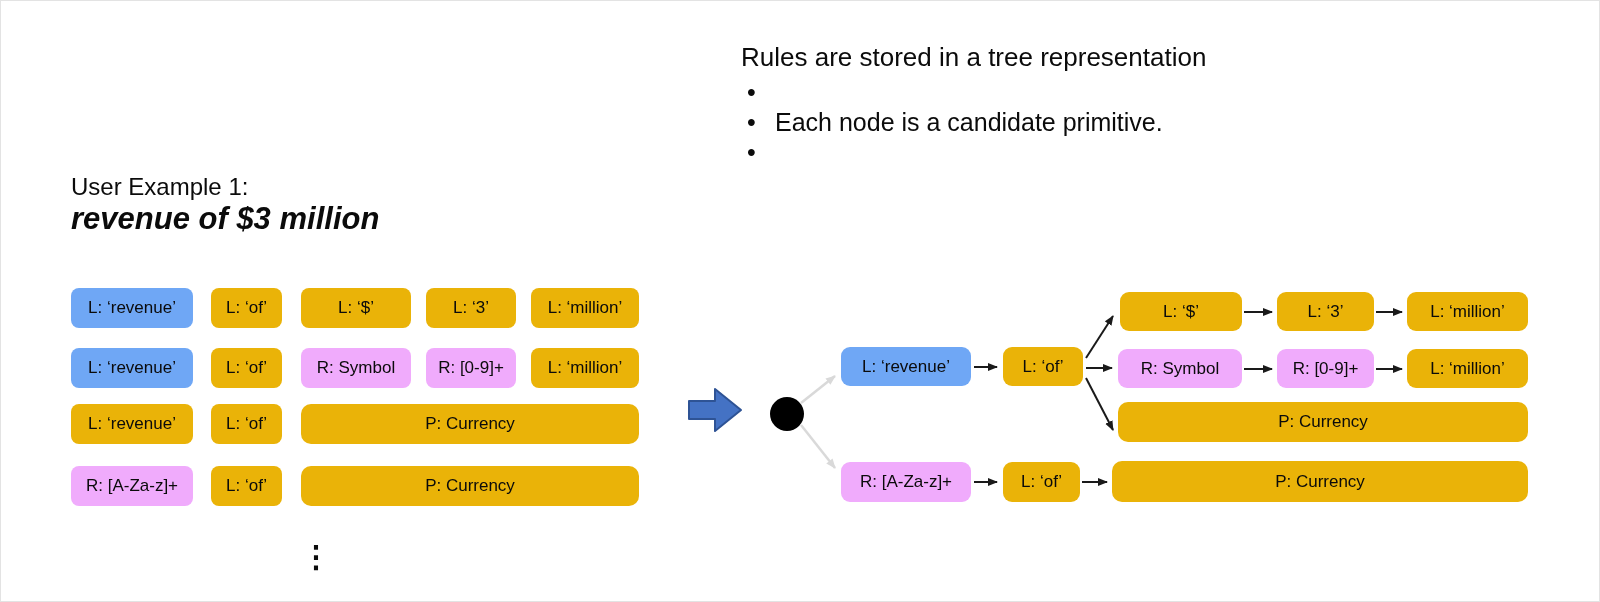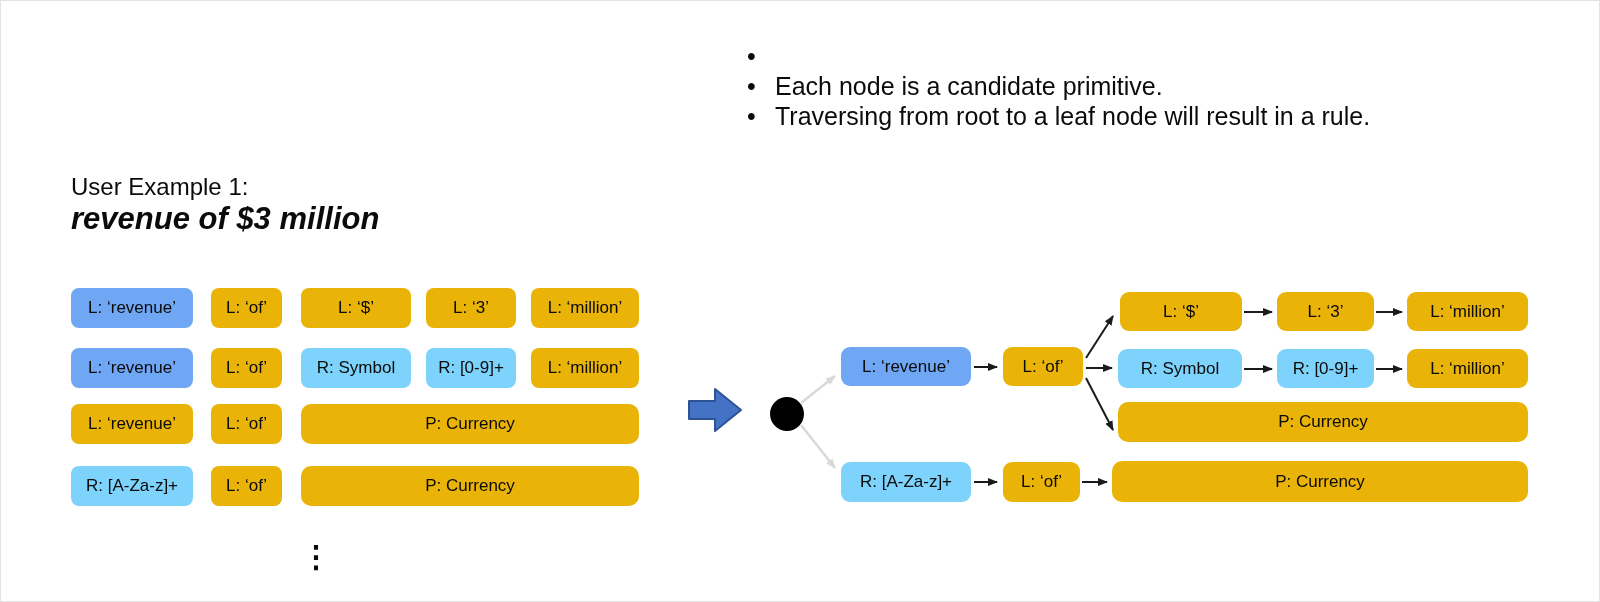--- a/index.html
+++ b/index.html
@@ -19,21 +19,21 @@
   }
   .r0{top:287px}.r1{top:347px}.r2{top:403px}.r3{top:465px}
   .c1{left:70px;width:122px}
   .c2{left:210px;width:71px}
   .c3{left:300px;width:110px}
   .c4{left:425px;width:90px}
   .c5{left:530px;width:108px}
   .cw{left:300px;width:338px;border-radius:10px}
   .bg-light{background:#6FA7F5}
   .bg-blue{background:#eab308}
-  .bg-yellow{background:#7dd3fc}
+  .bg-yellow{background:#f0abfc}
   .bg-orange{background:#eab308}
   .ellipsis{position:absolute;left:300px;top:532px;width:30px;text-align:center;
     font-size:30px;font-weight:700;letter-spacing:0;line-height:1.6;}
   
   .rightText{position:absolute;left:740px;top:40px;width:830px;}
   .heading{font-size:26px;line-height:32px;margin:0 0 4px 0;font-weight:400;}
   .bullet-row{display:flex;font-size:25px;line-height:30px;}
   .bullet-dot{width:34px;padding-left:6px;box-sizing:border-box;}
   
   .tnode{
@@ -76,30 +76,30 @@
     </div>
 
     <div class="ellipsis">⋮</div>
   </div>
 
   <svg class="overlay" width="1600" height="602">
     <polygon points="688,400 714,400 714,388 740,409 714,430 714,418 688,418" fill="#4472C4" stroke="#2E5395" stroke-width="2" stroke-linejoin="round"></polygon>
   </svg>
 
   <div class="rightText">
+    <p class="heading">Rules are stored in a tree representation</p>
     <div class="bullet-row">
       <span class="bullet-dot">•</span>
     </div>
     <div class="bullet-row">
       <span class="bullet-dot">•</span>
       <span>Each node is a candidate primitive.</span>
     </div>
     <div class="bullet-row">
       <span class="bullet-dot">•</span>
-      <span>Traversing from root to a leaf node will result in a rule.</span>
     </div>
   </div>
 
   <div>
     <div class="root"></div>
 
     <div class="tnode bg-light" style="left:840px;top:346px;width:130px;height:39px">L: ‘revenue’</div>
     <div class="tnode bg-blue" style="left:1002px;top:346px;width:80px;height:39px">L: ‘of’</div>
 
     <div class="tnode bg-blue" style="left:1119px;top:291px;width:122px;height:39px">L: ‘$’</div>

